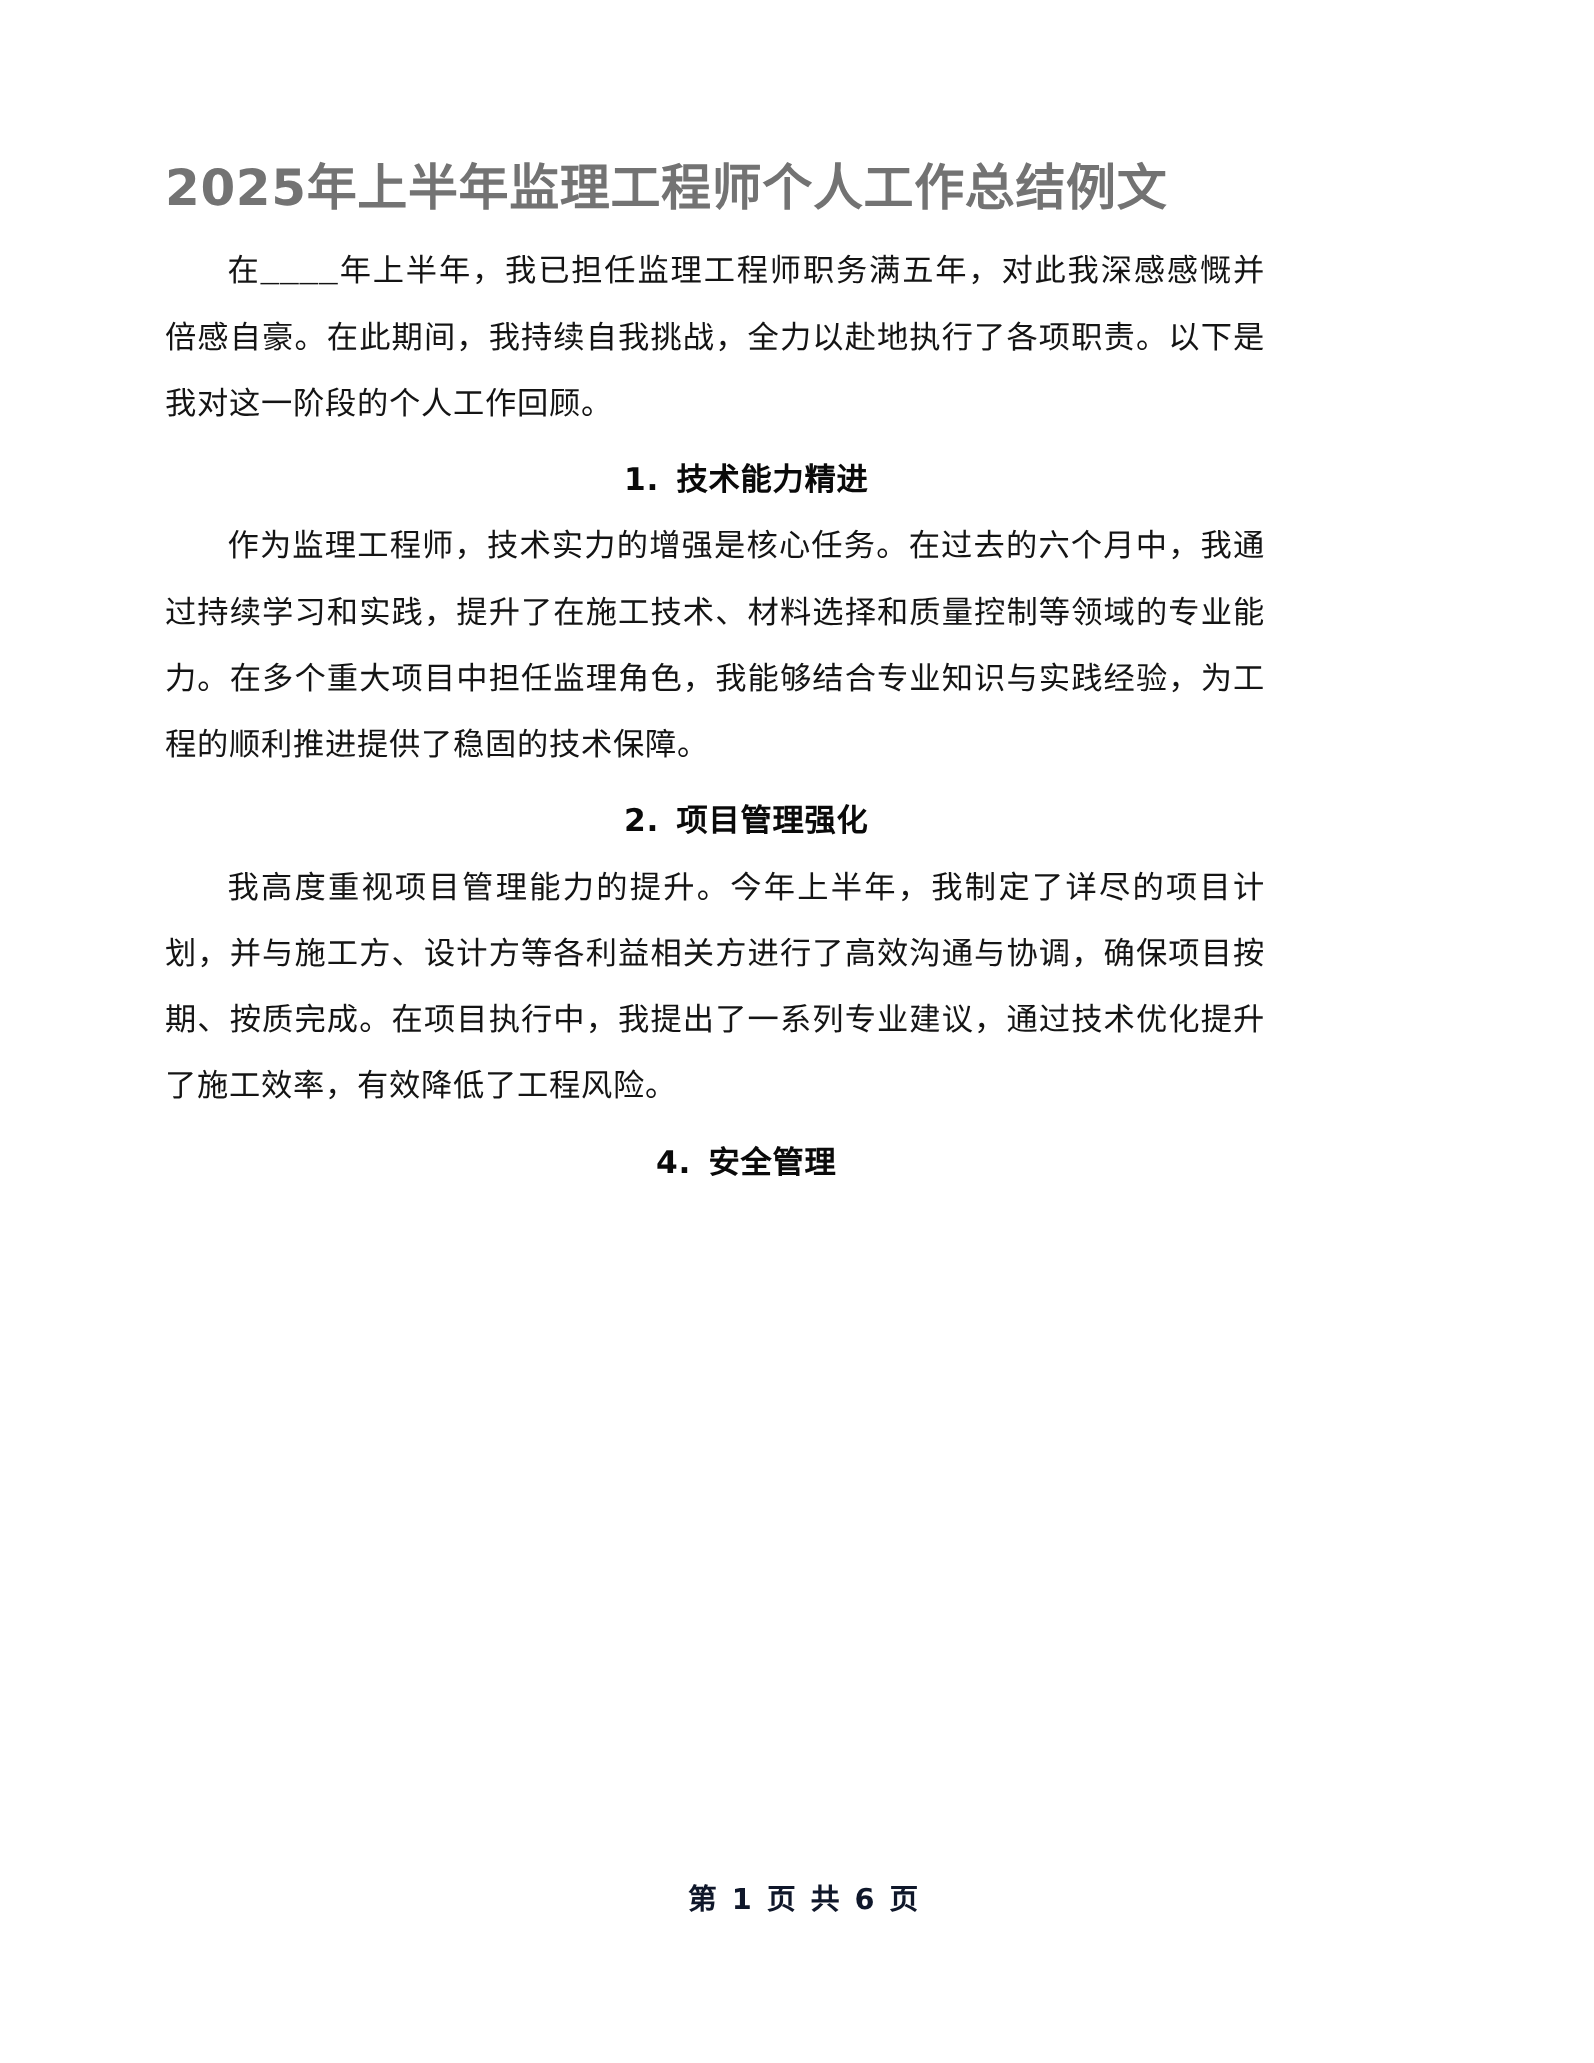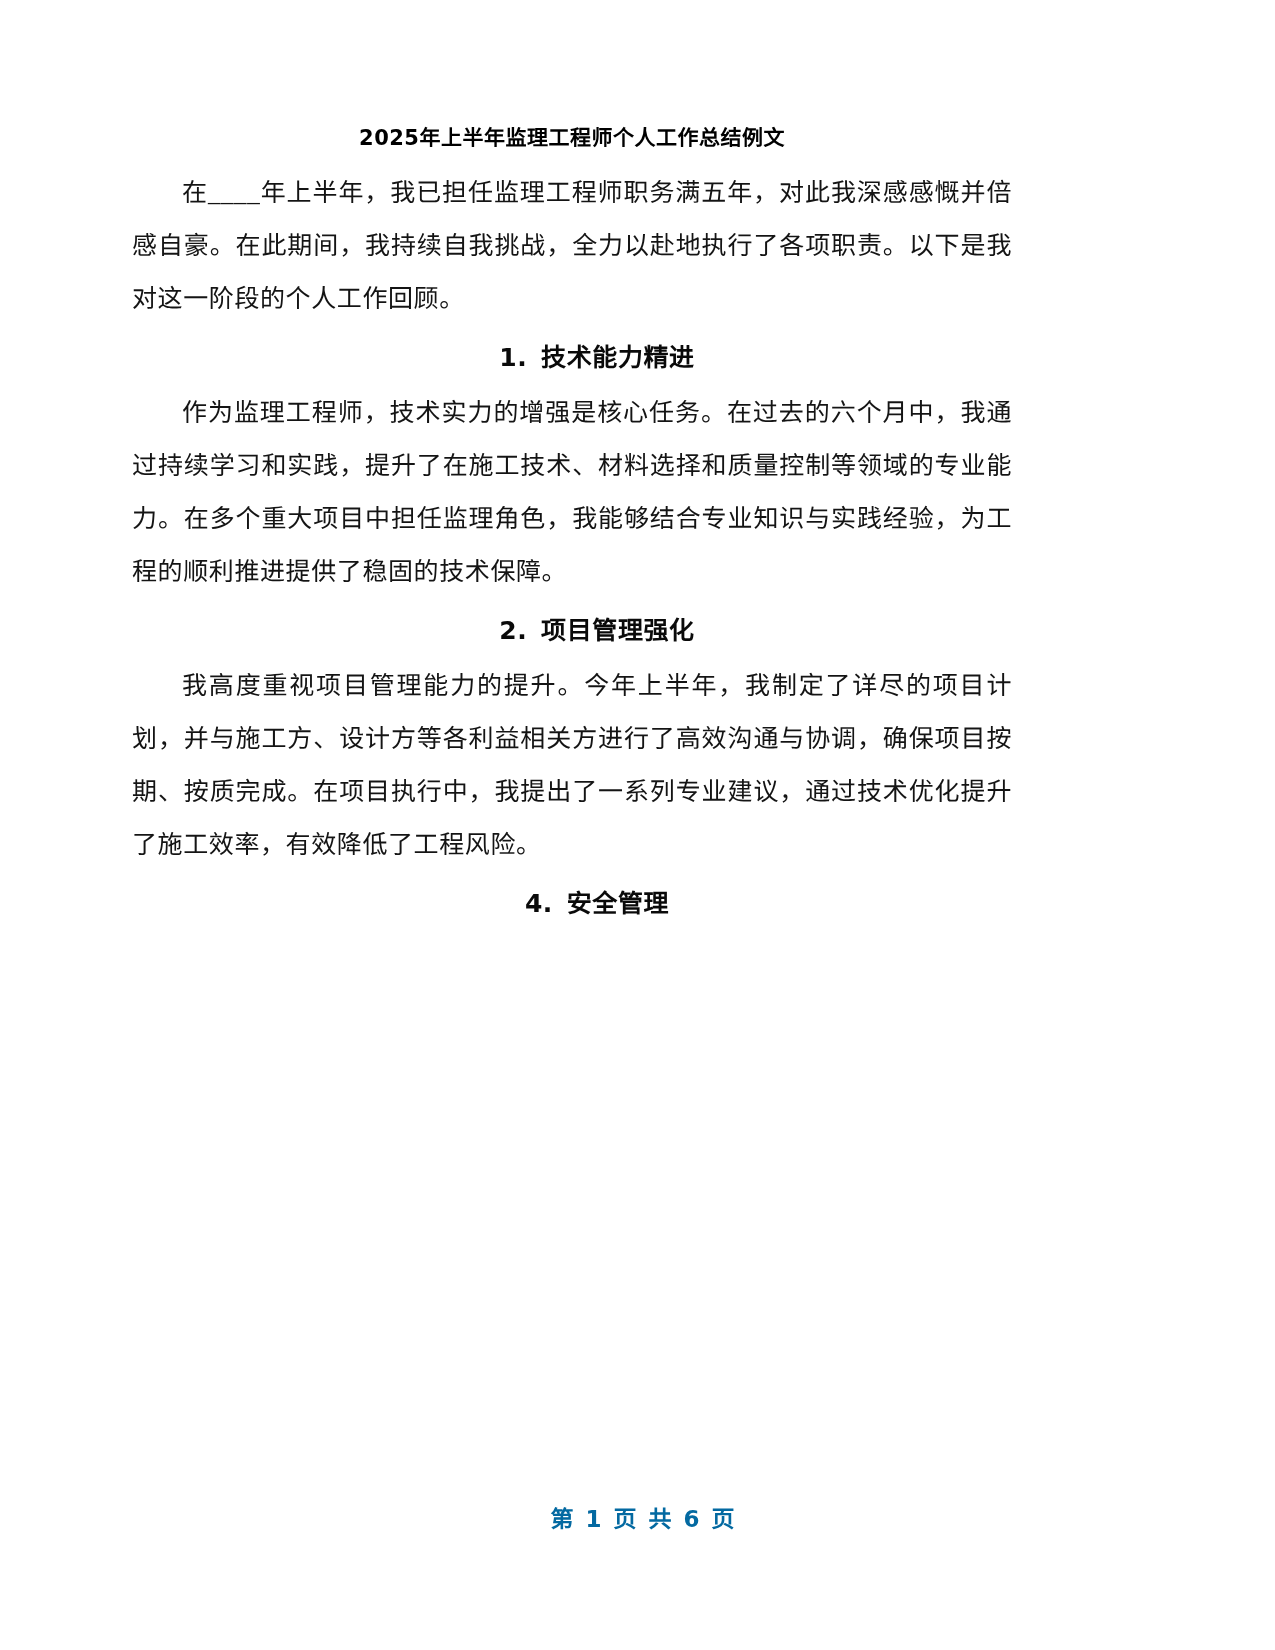--- a/index.html
+++ b/index.html
@@ -27,33 +27,33 @@
   .content {
     position: absolute;
     left: 132px;
     top: 124px;
     width: 880px;
   }
 
   
   .doc-title {
     font-family: "DejaVu Sans", "Liberation Sans", sans-serif;
-    font-size: 21px;
+    font-size: 40px;
     font-weight: 700;
     line-height: 1.35;
-    text-align: center;
+    text-align: left;
     letter-spacing: 0.5px;
-    color: #000000;
+    color: #737373;
     margin: 0 0 14px 0;
     white-space: nowrap;
   }
 
   
   .para {
-    font-family: Liberation Serif, serif;
+    font-family: Liberation Mono, monospace;
     font-size: 25px;
     line-height: 53px;
     color: #141414;
     margin: 0;
     text-align: justify;
     text-justify: inter-character;
     text-indent: 2em;
     letter-spacing: 0.6px;
     word-break: break-all;
   }
@@ -86,21 +86,21 @@
   
   .footer {
     position: absolute;
     left: 0;
     right: 0;
     top: 1500px;
     text-align: center;
     font-family: "DejaVu Sans", "Liberation Sans", sans-serif;
     font-size: 23px;
     font-weight: 700;
-    color: #0369a1;
+    color: #0f172a;
     letter-spacing: 2px;
     margin-left: 12px;
   }
 
   .footer span {
     display: inline-block;
   }
 
   .footer .sep {
     width: 10px;

